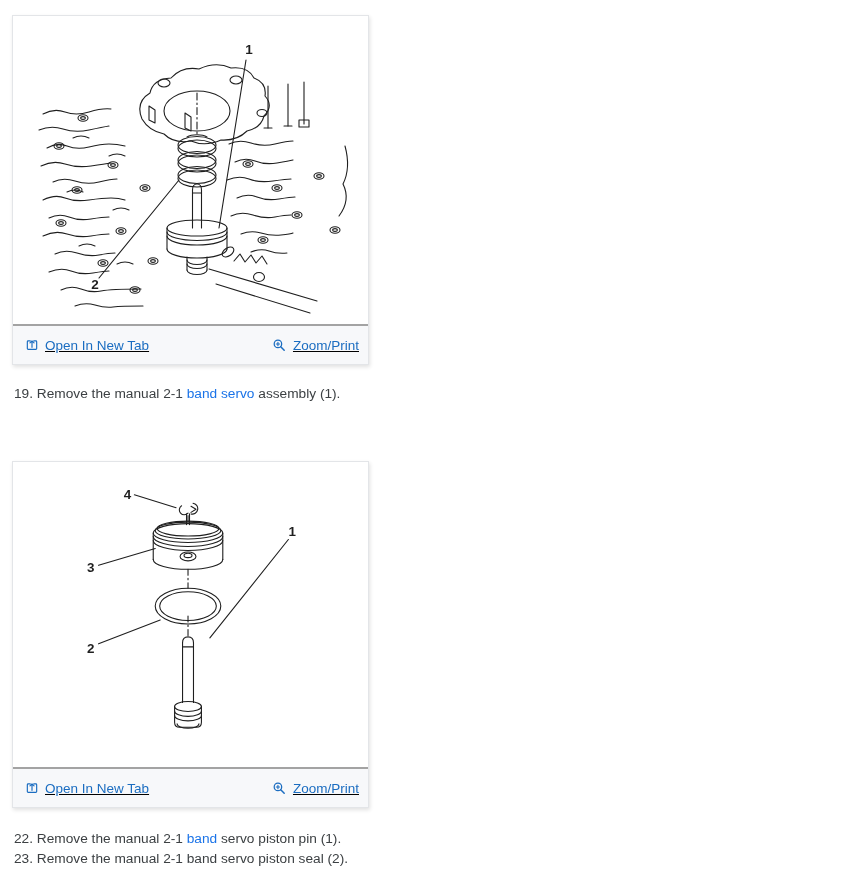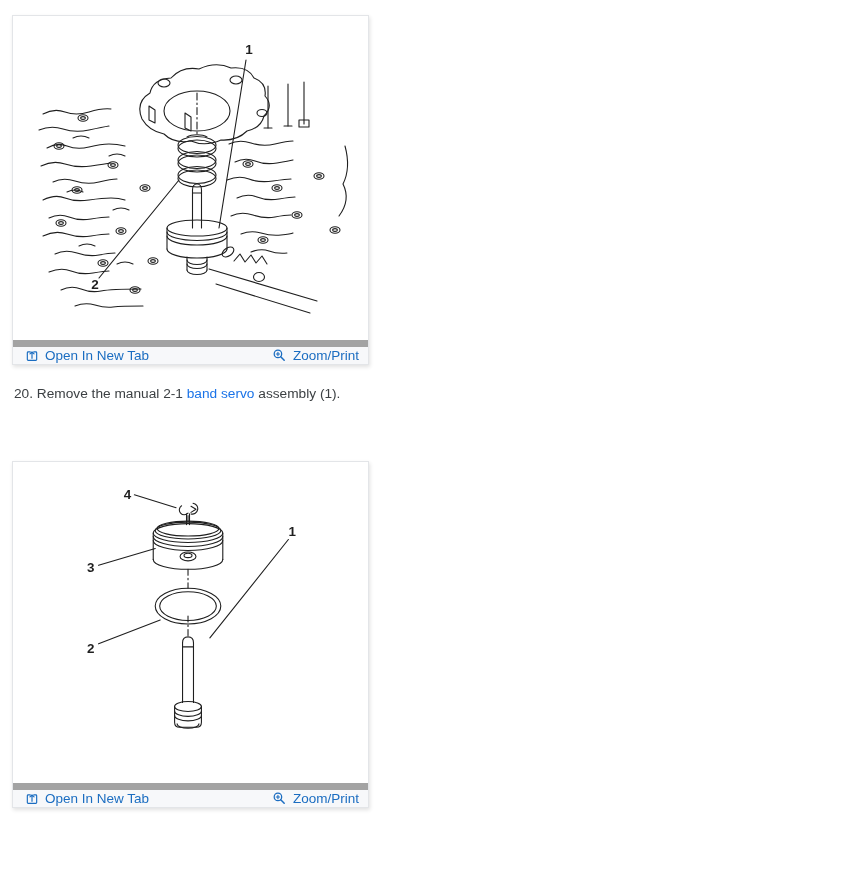--- a/index.html
+++ b/index.html
@@ -10,23 +10,23 @@
   .figure-box{
     position:absolute;left:12px;width:357px;background:#ffffff;
     border:1px solid #e3e5e8;box-shadow:1px 2px 4px rgba(0,0,0,0.12);
     box-sizing:border-box;
   }
   #figure-box-1{top:15px;height:350px;}
   #figure-box-2{top:461px;height:347px;}
   .figure-image{position:absolute;top:0;left:0;right:0;bottom:28px;overflow:hidden;}
   .figure-image svg{display:block;width:100%;height:100%;}
   .figure-footer{
-    position:absolute;left:0;right:0;bottom:0;height:24px;background:#f7f8fa;
-    border-top:7px solid #a3a3a3;display:flex;align-items:center;
-    justify-content:space-between;padding:0 9px 0 12px;box-sizing:border-box;
+    position:absolute;left:0;right:0;bottom:0;height:40px;background:#f7f8fa;
+    border-top:2px solid #a3a3a3;display:flex;align-items:center;
+    justify-content:space-between;padding:0 9px 0 12px;box-sizing:border-box;text-decoration:underline;
   }
   .footer-link{
     display:flex;align-items:center;gap:6px;color:var(--link-blue,#1b6dc1);
     font-size:13.5px;text-decoration:none;cursor:pointer;white-space:nowrap;
   }
   .footer-link svg{flex:0 0 auto;}
   .steps{position:absolute;left:14px;color:#3c4043;font-size:13.7px;}
   #steps-group-1{top:384px;}
   #steps-group-2{top:829px;}
   .step{line-height:20px;white-space:nowrap;}
@@ -168,21 +168,21 @@
           <circle cx="9.5" cy="9.5" r="6" fill="none" stroke="#1b6dc1" stroke-width="2"></circle>
           <path d="M9.5 6.8 V12.2 M6.8 9.5 H12.2" stroke="#1b6dc1" stroke-width="1.8" stroke-linecap="round"></path>
           <path d="M14 14 L19.5 19.5" stroke="#1b6dc1" stroke-width="2.4" stroke-linecap="round"></path>
         </svg>
         <span>Zoom/Print</span>
       </a>
     </div>
   </div>
 
   <div class="steps" id="steps-group-1">
-      <div class="step"><span>20. </span><span>Remove the manual 2-1 </span><a class="inline-link">band servo</a><span> assembly (1).</span></div>
+      <div class="step"><span>19. </span><span>Remove the manual 2-1 </span><a class="inline-link">band servo</a><span> assembly (1).</span></div>
     </div>
 
   <div class="figure-box" id="figure-box-2">
     <div class="figure-image">
       <svg viewBox="0 0 355 319" preserveAspectRatio="xMidYMid meet">
         <g class="lineart">
 
           <path d="M175 54 V62 M175 108 V127 M175 155 V176" stroke-dasharray="6 3 1.5 3"></path>
 
           <g>
@@ -243,15 +243,17 @@
           <circle cx="9.5" cy="9.5" r="6" fill="none" stroke="#1b6dc1" stroke-width="2"></circle>
           <path d="M9.5 6.8 V12.2 M6.8 9.5 H12.2" stroke="#1b6dc1" stroke-width="1.8" stroke-linecap="round"></path>
           <path d="M14 14 L19.5 19.5" stroke="#1b6dc1" stroke-width="2.4" stroke-linecap="round"></path>
         </svg>
         <span>Zoom/Print</span>
       </a>
     </div>
   </div>
 
   <div class="steps" id="steps-group-2">
+      <div class="step"><span>22. </span><span>Remove the manual 2-1 </span><a class="inline-link">band</a><span> servo piston pin (1).</span></div>
+      <div class="step"><span>23. </span><span>Remove the manual 2-1 band servo piston seal (2).</span></div>
     </div>
 
 </div>
 
 </body></html>

